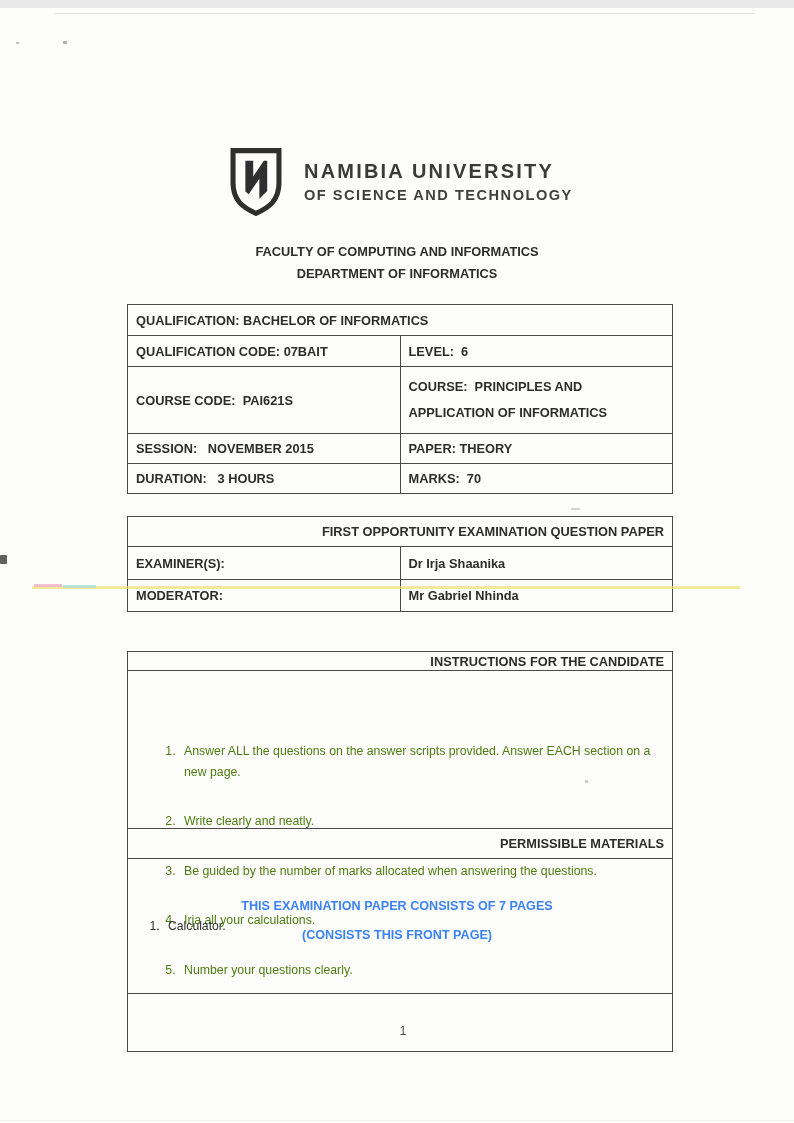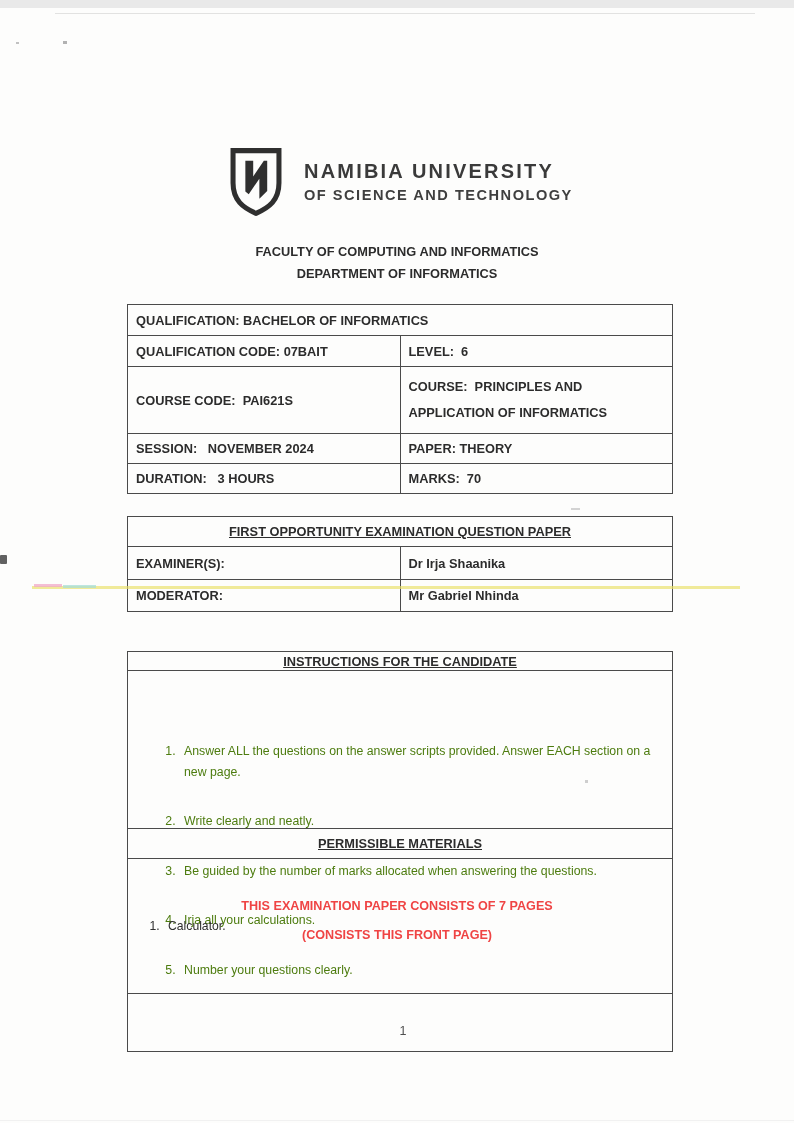--- a/index.html
+++ b/index.html
@@ -21,33 +21,33 @@
   .logo-line2 { font-size:14.6px; line-height:15px; font-weight:600; letter-spacing:1.5px; color:#3f3f3f; margin-top:7px; }
   
   .center-head { position:absolute; left:0; width:794px; text-align:center; font-weight:700; font-size:12.8px; color:#2c2c2c; }
   
   table.doc { position:absolute; border-collapse:collapse; table-layout:fixed; background:transparent; }
   table.doc td {
     border:1.6px solid #4a4a4a;
     font-size:12.8px; font-weight:700; color:#2c2c2c;
     padding:7px 8px; vertical-align:middle; white-space:pre-wrap;
   }
-  td.center { text-align:center;text-decoration:underline; }
+  td.center { text-align:right; }
   td.val { font-weight:400; font-size:12.4px; color:#333; }
   td.course-cell { line-height:26px; }
   
   td.instr-body { vertical-align:top; font-weight:400; }
   .instr-list { margin:5px 0 5px 0; padding-left:43px; font-size:12.3px; font-weight:400; color:#4d7c0f; }
   .instr-list li { line-height:20.5px; margin-bottom:1px; padding-left:5px; max-width:500px; }
   
   td.mat-head { font-size:11.3px; height:17px; padding:1px 8px; }
   .mat-list { margin:1px 0; padding-left:27px; font-size:12.2px; font-weight:400; color:#2f2f2f; }
   .mat-list li { line-height:16px; padding-left:5px; }
   
-  .footer-line { position:absolute; left:0; width:794px; text-align:center; font-weight:700; font-size:12.6px; color:#ef4444; }
+  .footer-line { position:absolute; left:0; width:794px; text-align:center; font-weight:700; font-size:12.6px; color:#3b82f6; }
   .page-num { position:absolute; left:0; top:1016px; width:806px; text-align:center; font-size:12.5px; color:#4f4f4f; font-weight:400; }
   
   .art { position:absolute; z-index:6; pointer-events:none; }
 </style>
 </head>
 <body>
 
 <div id="page">
 
   <div class="logo-wrap">
@@ -71,21 +71,21 @@
     </tr>
     <tr style="height:31px;">
       <td style="width:228px;">QUALIFICATION CODE: 07BAIT</td>
       <td>LEVEL:  6</td>
     </tr>
     <tr style="height:56px;">
       <td>COURSE CODE:  PAI621S</td>
       <td class="course-cell">COURSE:  PRINCIPLES AND APPLICATION OF INFORMATICS</td>
     </tr>
     <tr style="height:29px;">
-      <td>SESSION:   NOVEMBER 2024</td>
+      <td>SESSION:   NOVEMBER 2015</td>
       <td>PAPER: THEORY</td>
     </tr>
     <tr style="height:29px;">
       <td>DURATION:   3 HOURS</td>
       <td>MARKS:  70</td>
     </tr>
   </tbody>
     </table>
 
   <table class="doc" style="left:127px; top:508px; width:546px;">

